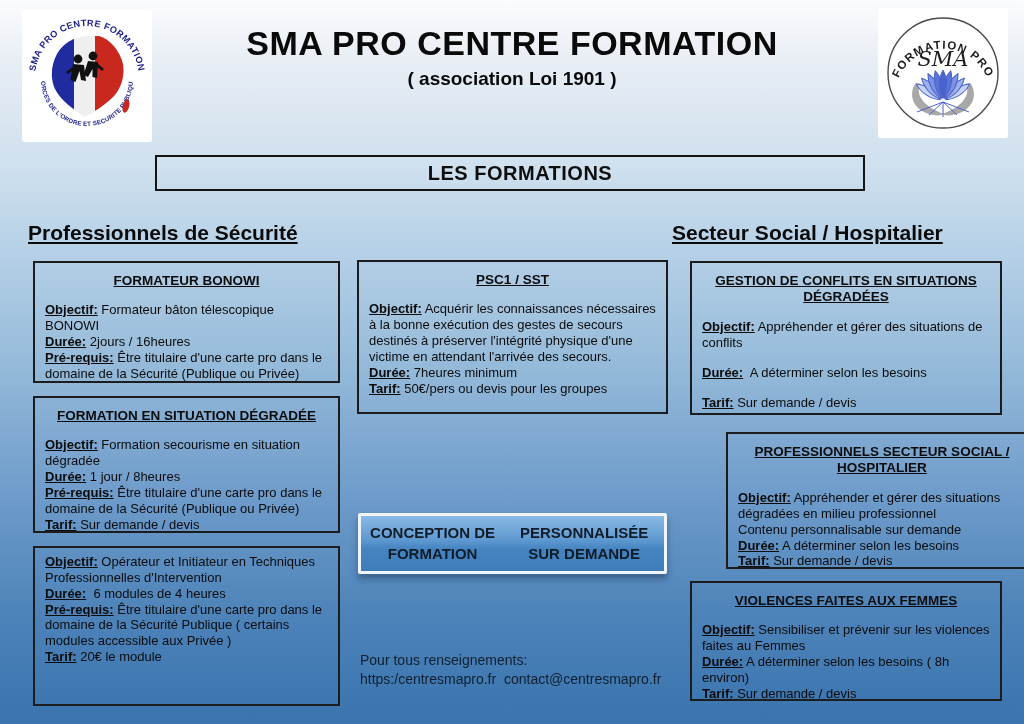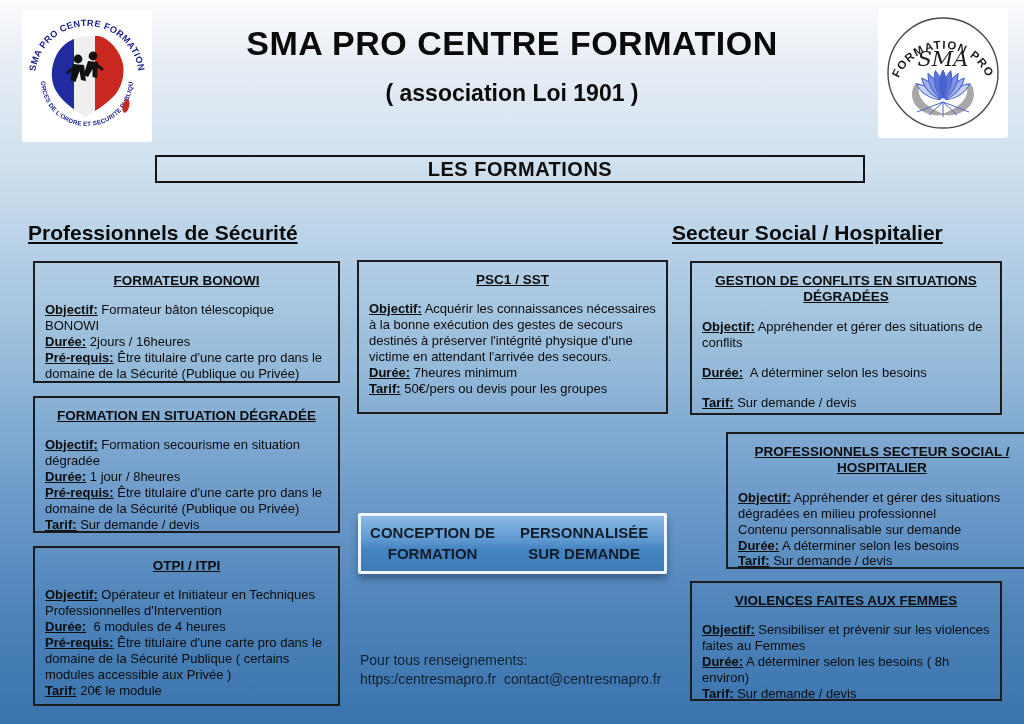--- a/index.html
+++ b/index.html
@@ -15,24 +15,24 @@
       #fbfcfe 0%, #e9eef5 8%, #cddfee 24%, #b7d1e7 34%,
       #96bbda 50%, #6f9ccb 68%, #4d83b9 85%, #3a73ae 100%);
   }
   
   .logo-box{position:absolute;background:#fff;border-radius:4px;}
   .logo-left{left:22px;top:10px;width:130px;height:132px;}
   .logo-right{left:878px;top:8px;width:130px;height:130px;}
   .logo-box svg{display:block;width:100%;height:100%;}
   .main-title{position:absolute;left:0;right:0;top:24px;text-align:center;
     font-size:34px;font-weight:bold;letter-spacing:.5px;color:#0a0a0a;}
-  .sub-title{position:absolute;left:0;right:0;top:80px;text-align:center;
-    font-size:23px;font-weight:bold;color:#0a0a0a;}
-  
-  .banner{position:absolute;left:155px;top:155px;width:710px;height:28px;
+  .sub-title{position:absolute;left:0;right:0;top:68px;text-align:center;
+    font-size:19px;font-weight:bold;color:#0a0a0a;}
+  
+  .banner{position:absolute;left:155px;top:155px;width:710px;height:36px;
     border:2px solid #141414;box-sizing:border-box;
     display:flex;align-items:center;justify-content:center;
     font-size:20px;font-weight:bold;letter-spacing:.5px;padding-left:20px;}
   
   .section-h{position:absolute;top:221px;font-size:21px;font-weight:bold;
     text-decoration:underline;color:#0a0a0a;}
   .section-left{left:28px;}
   .section-right{left:672px;}
   
   .card{position:absolute;border:2px solid #1c1c1c;box-sizing:border-box;
@@ -151,21 +151,20 @@
   <div class="card c2">
     <div class="card-title">FORMATION EN SITUATION DÉGRADÉE</div>
     <div class="card-body">
         <p class="card-line"><span class="field-label">Objectif:</span> Formation secourisme en situation dégradée</p>
         <p class="card-line"><span class="field-label">Durée:</span> 1 jour / 8heures</p>
         <p class="card-line"><span class="field-label">Pré-requis:</span> Être titulaire d'une carte pro dans le domaine de la Sécurité (Publique ou Privée)</p>
         <p class="card-line"><span class="field-label">Tarif:</span> Sur demande / devis</p>
       </div>
   </div>
   <div class="card c3">
-    <div class="card-title">OTPI / ITPI</div>
     <div class="card-body">
         <p class="card-line"><span class="field-label">Objectif:</span> Opérateur et Initiateur en Techniques Professionnelles d'Intervention</p>
         <p class="card-line"><span class="field-label">Durée:</span>  6 modules de 4 heures</p>
         <p class="card-line"><span class="field-label">Pré-requis:</span> Être titulaire d'une carte pro dans le domaine de la Sécurité Publique ( certains modules accessible aux Privée )</p>
         <p class="card-line"><span class="field-label">Tarif:</span> 20€ le module</p>
       </div>
   </div>
   <div class="card c4">
     <div class="card-title">PSC1 / SST</div>
     <div class="card-body">

